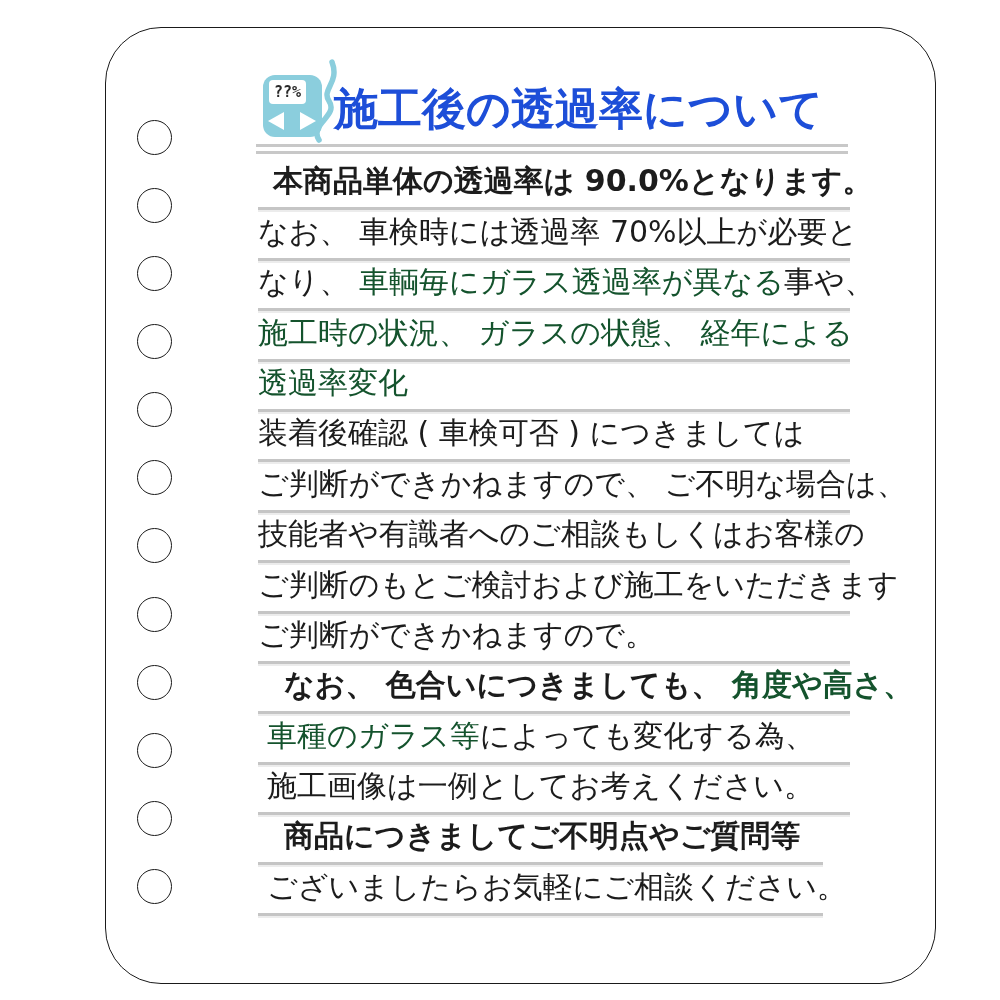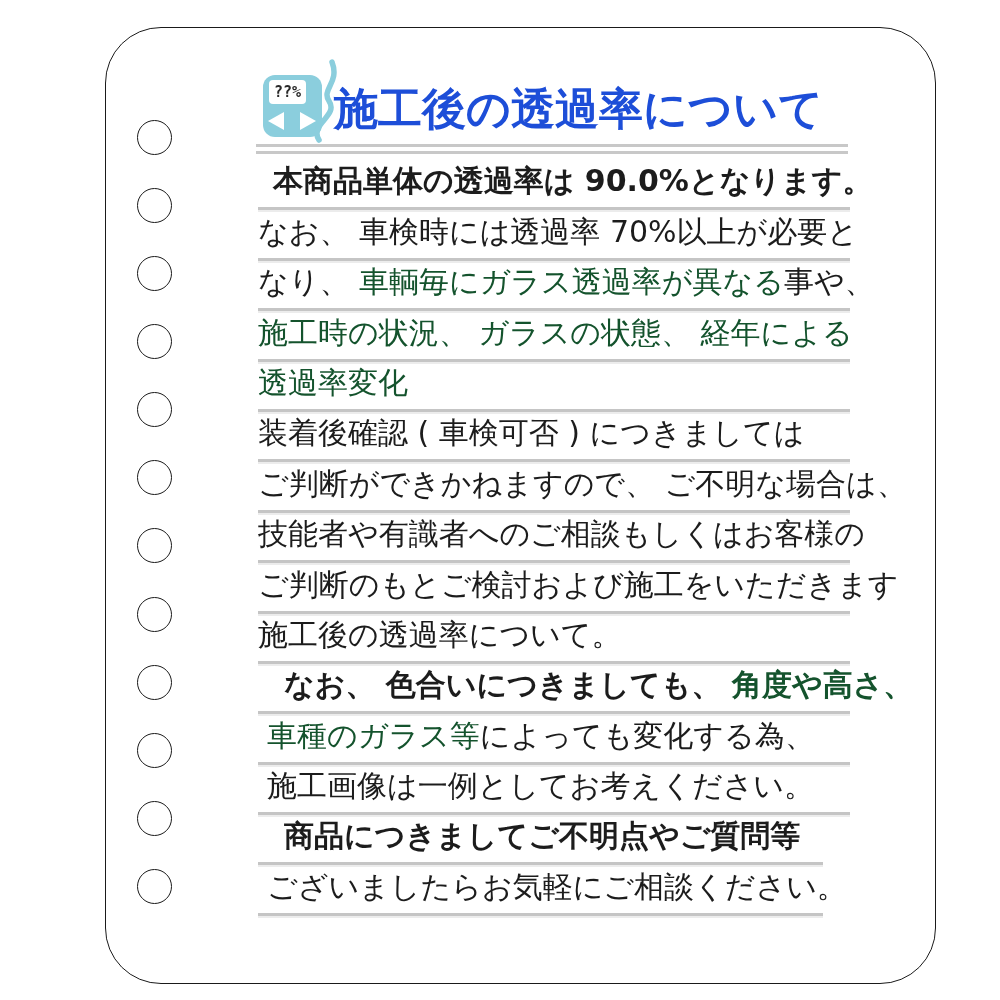--- a/index.html
+++ b/index.html
@@ -103,21 +103,21 @@
     <div class="line">
       <span class="seg">ご判断ができかねますので、 ご不明な場合は、</span>
     </div>
     <div class="line">
       <span class="seg">技能者や有識者へのご相談もしくはお客様の</span>
     </div>
     <div class="line">
       <span class="seg">ご判断のもとご検討および施工をいただきます</span>
     </div>
     <div class="line">
-      <span class="seg">施工後の透過率について。</span>
+      <span class="seg">ご判断ができかねますので。</span>
     </div>
     <div class="line p2 indent">
       <span class="seg">なお、 色合いにつきましても、 </span><span class="seg pink">角度や高さ、</span>
     </div>
     <div class="line p2">
       <span class="seg pink">車種のガラス等</span><span class="seg">によっても変化する為、</span>
     </div>
     <div class="line p2">
       <span class="seg">施工画像は一例としてお考えください。</span>
     </div>

